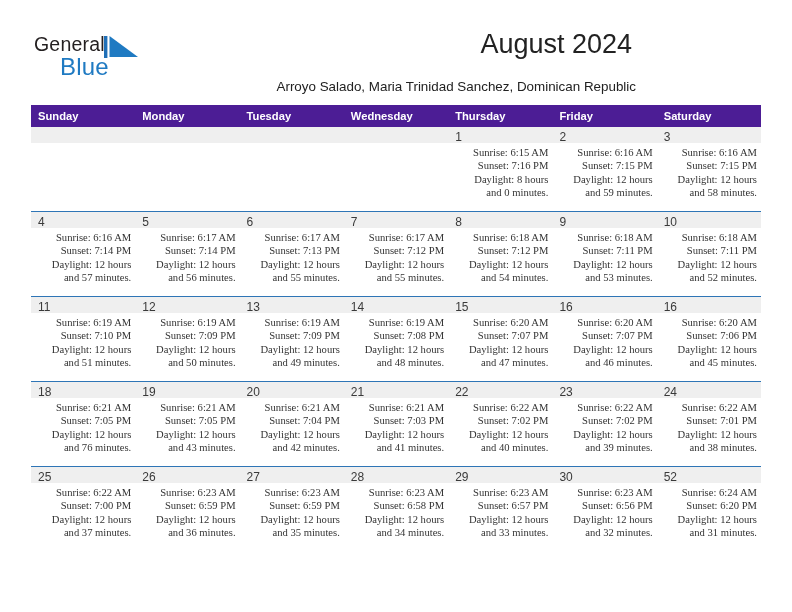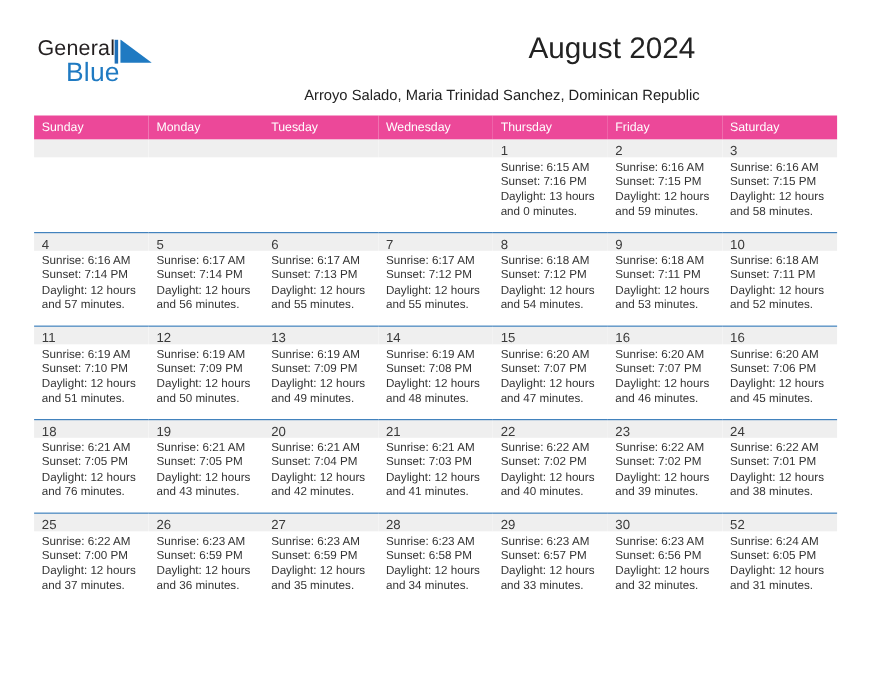--- a/index.html
+++ b/index.html
@@ -91,24 +91,24 @@
   .calendar {
     position: absolute;
     left: 31px;
     top: 105px;
     width: 730px;
     border-collapse: collapse;
     table-layout: fixed;
   }
 
   .calendar th {
-    background: #ec4899;
+    background: #4c1d95;
     color: #ffffff;
     font-size: 11.2px;
-    font-weight: normal;
+    font-weight: bold;
     text-align: left;
     padding: 5px 0 5px 7px;
     height: 9px;
     font-family: "Liberation Sans", sans-serif;
   }
 
   .calendar td {
     vertical-align: top;
     padding: 0;
     border-top: 1.4px solid #2e75b6;
@@ -131,21 +131,22 @@
   }
   .daynum.empty {
     color: transparent;
   }
 
   .details {
     padding: 3px 4px 0 7px;
     font-size: 10.6px;
     line-height: 13.4px;
     color: #333333;
-    font-family: Liberation Sans, sans-serif;
+    font-family: Liberation Serif, serif;
+    text-align: right;
   }
   .details div {
     white-space: nowrap;
   }
   .details .dl2 {
     white-space: nowrap;
   }
 </style>
 </head>
 <body>
@@ -191,21 +192,21 @@
             <div class="daynum empty"></div>
           </td>
           <td>
             <div class="daynum empty"></div>
           </td>
           <td>
             <div class="daynum">1</div>
             <div class="details">
               <div>Sunrise: 6:15 AM</div>
               <div>Sunset: 7:16 PM</div>
-              <div>Daylight: 13 hours</div>
+              <div>Daylight: 8 hours</div>
               <div class="dl2">and 0 minutes.</div>
             </div>
           </td>
           <td>
             <div class="daynum">2</div>
             <div class="details">
               <div>Sunrise: 6:16 AM</div>
               <div>Sunset: 7:15 PM</div>
               <div>Daylight: 12 hours</div>
               <div class="dl2">and 59 minutes.</div>
@@ -468,21 +469,21 @@
               <div>Sunrise: 6:23 AM</div>
               <div>Sunset: 6:56 PM</div>
               <div>Daylight: 12 hours</div>
               <div class="dl2">and 32 minutes.</div>
             </div>
           </td>
           <td>
             <div class="daynum">52</div>
             <div class="details">
               <div>Sunrise: 6:24 AM</div>
-              <div>Sunset: 6:05 PM</div>
+              <div>Sunset: 6:20 PM</div>
               <div>Daylight: 12 hours</div>
               <div class="dl2">and 31 minutes.</div>
             </div>
           </td>
         </tr>
       </tbody>
   </table>
 
 </div>
 

